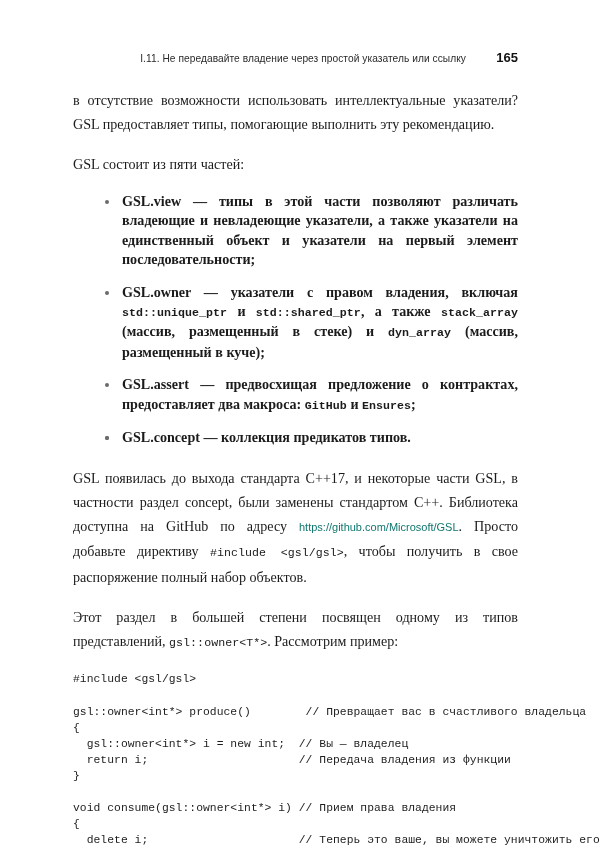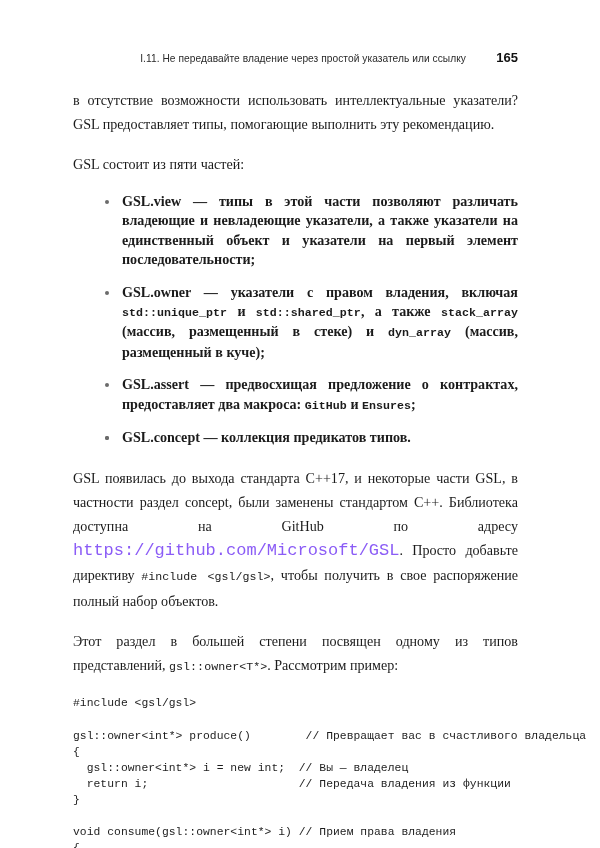--- a/index.html
+++ b/index.html
@@ -96,23 +96,23 @@
   }
 
   
   code, .mono {
     font-family: "Liberation Mono", "DejaVu Sans Mono", monospace;
     font-size: 11.6px;
     letter-spacing: 0.004em;
     color: #1b1b1b;
   }
   .url {
-    font-family: Liberation Mono, monospace;
-    font-size: 17px;
-    color: #8b5cf6;
+    font-family: Liberation Sans, sans-serif;
+    font-size: 11px;
+    color: #0f766e;
   }
 
   
   .codeblock {
     font-family: "Liberation Mono", "DejaVu Sans Mono", monospace;
     font-size: 11.35px;
     line-height: 16.05px;
     color: #1d1d1d;
     white-space: pre;
     letter-spacing: 0.003em;

